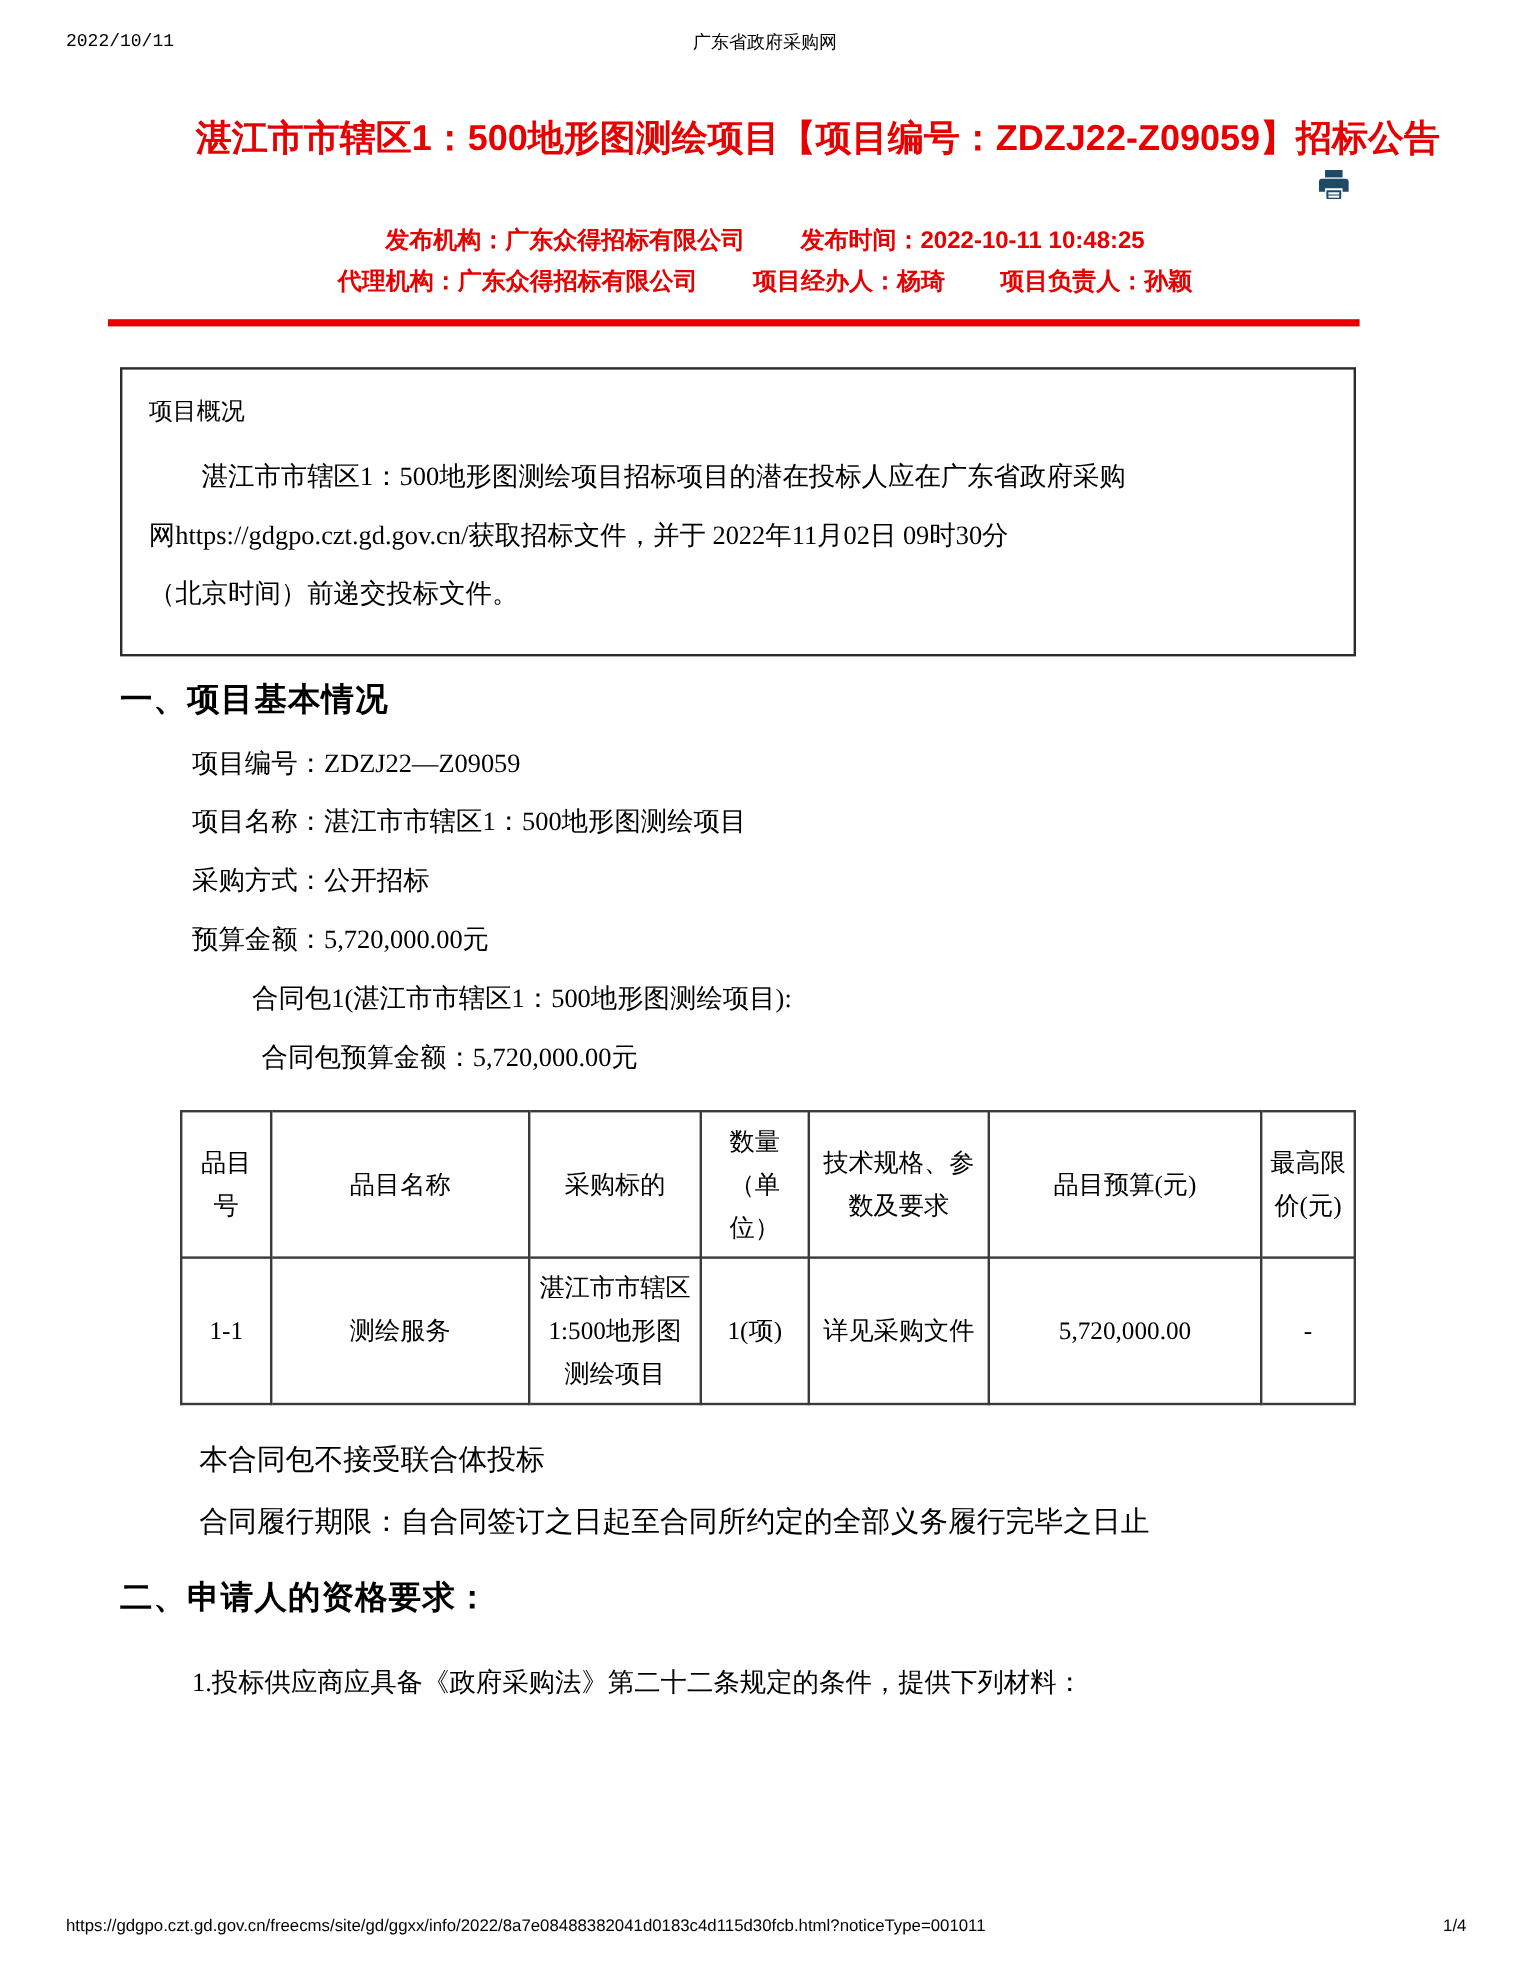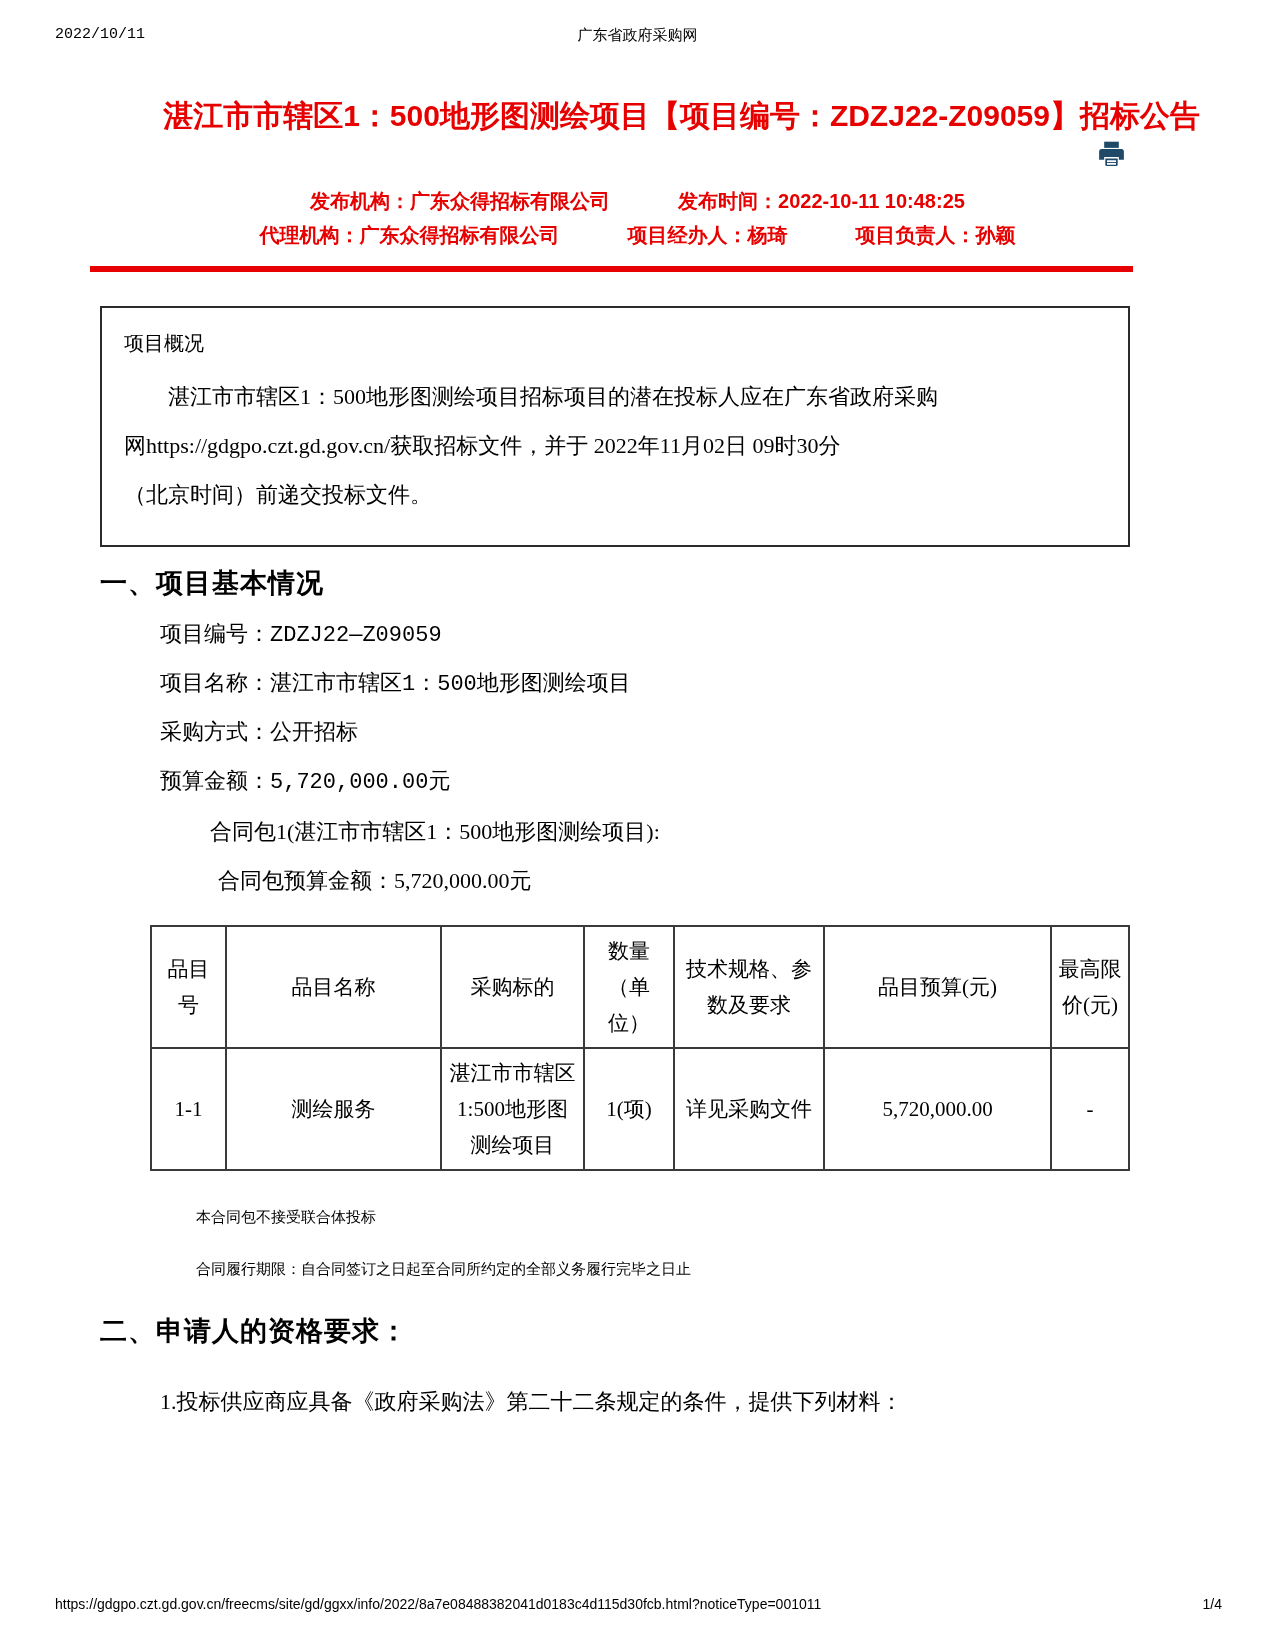--- a/index.html
+++ b/index.html
@@ -21,21 +21,21 @@
   .notice-title {
     margin:46px 75px 0 75px; text-align:right;
     font-family:"Liberation Sans","DejaVu Sans",sans-serif;
     font-size:30px; font-weight:bold; line-height:40px; color:#e60000;
   }
   .print-row { margin:4px 150px 0 0; text-align:right; height:30px; }
   .print-btn { display:inline-block; cursor:pointer; }
 
   .meta { margin-top:14px; }
   .meta-line {
-    display:flex; justify-content:center; gap:68px;
+    display:flex; justify-content:center; gap:46px;
     font-family:"Liberation Sans","DejaVu Sans",sans-serif;
     font-size:20px; font-weight:bold; color:#e60000; line-height:34px;
     white-space:nowrap;
   }
   .divider { height:6px; background:#e60000; margin:14px 142px 0 90px; }
 
   
   .overview-box {
     margin:34px 145px 0 100px; border:2px solid #2b2b2b;
     padding:20px 24px 26px 22px;
@@ -55,21 +55,21 @@
     width:978px; font-size:21px;
   }
   table.items th, table.items td {
     border:2px solid #3a3a3a; text-align:center; vertical-align:middle;
     font-weight:normal; padding:6px 6px; line-height:36px;
   }
   table.items tr.head-row  { height:122px; }
   table.items tr.body-row  { height:120px; }
   td.cell-maxprice { text-align:right; padding-right:10px; }
 
-  .note-line { font-size:15px; line-height:52px; margin-left:96px; }
+  .note-line { font-size:24px; line-height:52px; margin-left:66px; }
   .notes { margin-top:20px; }
   .req-item { font-size:22px; line-height:49px; margin-left:60px; margin-top:26px; }
 
   
   .footbar {
     position:absolute; left:0; right:0; bottom:34px; height:20px;
     font-family:"Liberation Sans","DejaVu Sans",sans-serif; font-size:14px;padding-left:12px;
   }
   .footbar .foot-url  { position:absolute; left:55px;  top:0; }
   .footbar .foot-page { position:absolute; right:53px; top:0; }
@@ -118,21 +118,21 @@
     <div class="overview-line indent">湛江市市辖区1：500地形图测绘项目招标项目的潜在投标人应在广东省政府采购</div>
     <div class="overview-line">网https://gdgpo.czt.gd.gov.cn/获取招标文件，并于 2022年11月02日 09时30分</div>
     <div class="overview-line">（北京时间）前递交投标文件。</div>
   </div>
 </div>
 
 <div class="content">
 
   <div class="h-section">一、项目基本情况</div>
 
-  <div style="margin-top:8px;font-family:Liberation Mono, monospace;">
+  <div style="margin-top:8px;">
     <div class="detail-item">项目编号：ZDZJ22—Z09059</div>
     <div class="detail-item">项目名称：湛江市市辖区1：500地形图测绘项目</div>
     <div class="detail-item">采购方式：公开招标</div>
     <div class="detail-item">预算金额：5,720,000.00元</div>
   </div>
 
   <div class="package-line">合同包1(湛江市市辖区1：500地形图测绘项目):</div>
   <div class="package-budget">合同包预算金额：5,720,000.00元</div>
 
   <table class="items">

